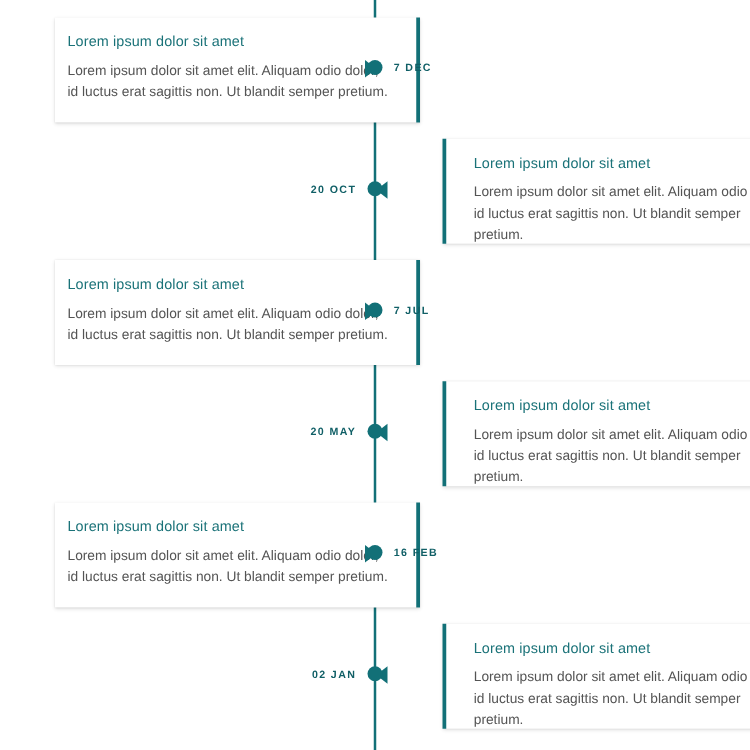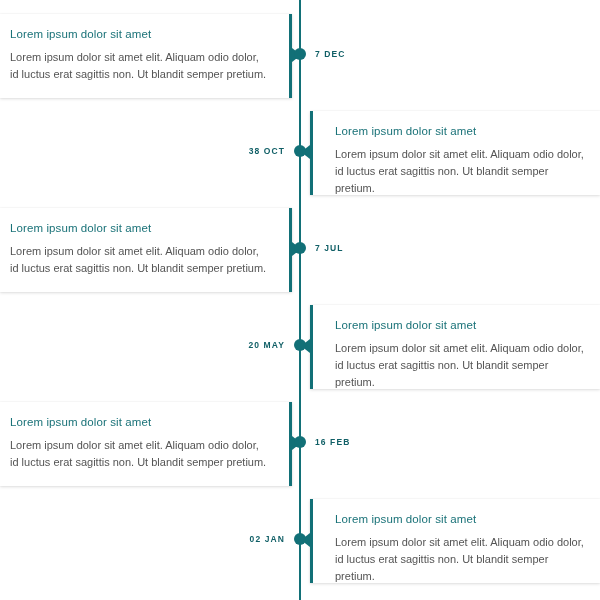--- a/index.html
+++ b/index.html
@@ -40,20 +40,21 @@
   }
 
   
   .card {
     position: absolute;
     top: 0;
     height: 84px;
     box-sizing: border-box;
     background: #ffffff;
     box-shadow: 0 1px 3px rgba(0,0,0,0.13), 0 0 1px rgba(0,0,0,0.10);
+    margin-left: 44px;
   }
   .row.left .card {
     left: 0;
     width: 292px;
     padding: 14px 22px 14px 10px;
     text-align: left;
     border-right: 3px solid #127077;
   }
   .row.right .card {
     left: 310px;
@@ -145,21 +146,21 @@
     <div class="date">7 DEC</div>
   </div>
 
   <div class="row right" style="top:111px;">
     <div class="card">
       <p class="card-title">Lorem ipsum dolor sit amet</p>
       <p class="card-body">Lorem ipsum dolor sit amet elit. Aliquam odio dolor, id luctus erat sagittis non. Ut blandit semper pretium.</p>
     </div>
     <div class="pointer"></div>
     <div class="dot"></div>
-    <div class="date">38 OCT</div>
+    <div class="date">20 OCT</div>
   </div>
 
   <div class="row left" style="top:208px;">
     <div class="card">
       <p class="card-title">Lorem ipsum dolor sit amet</p>
       <p class="card-body">Lorem ipsum dolor sit amet elit. Aliquam odio dolor, id luctus erat sagittis non. Ut blandit semper pretium.</p>
     </div>
     <div class="pointer"></div>
     <div class="dot"></div>
     <div class="date">7 JUL</div>

